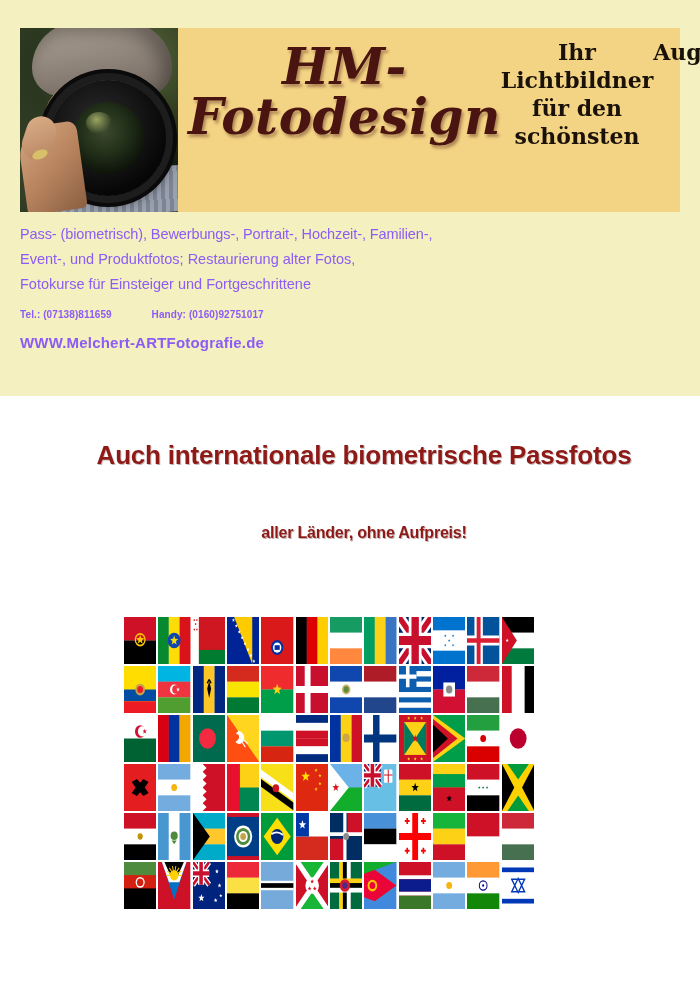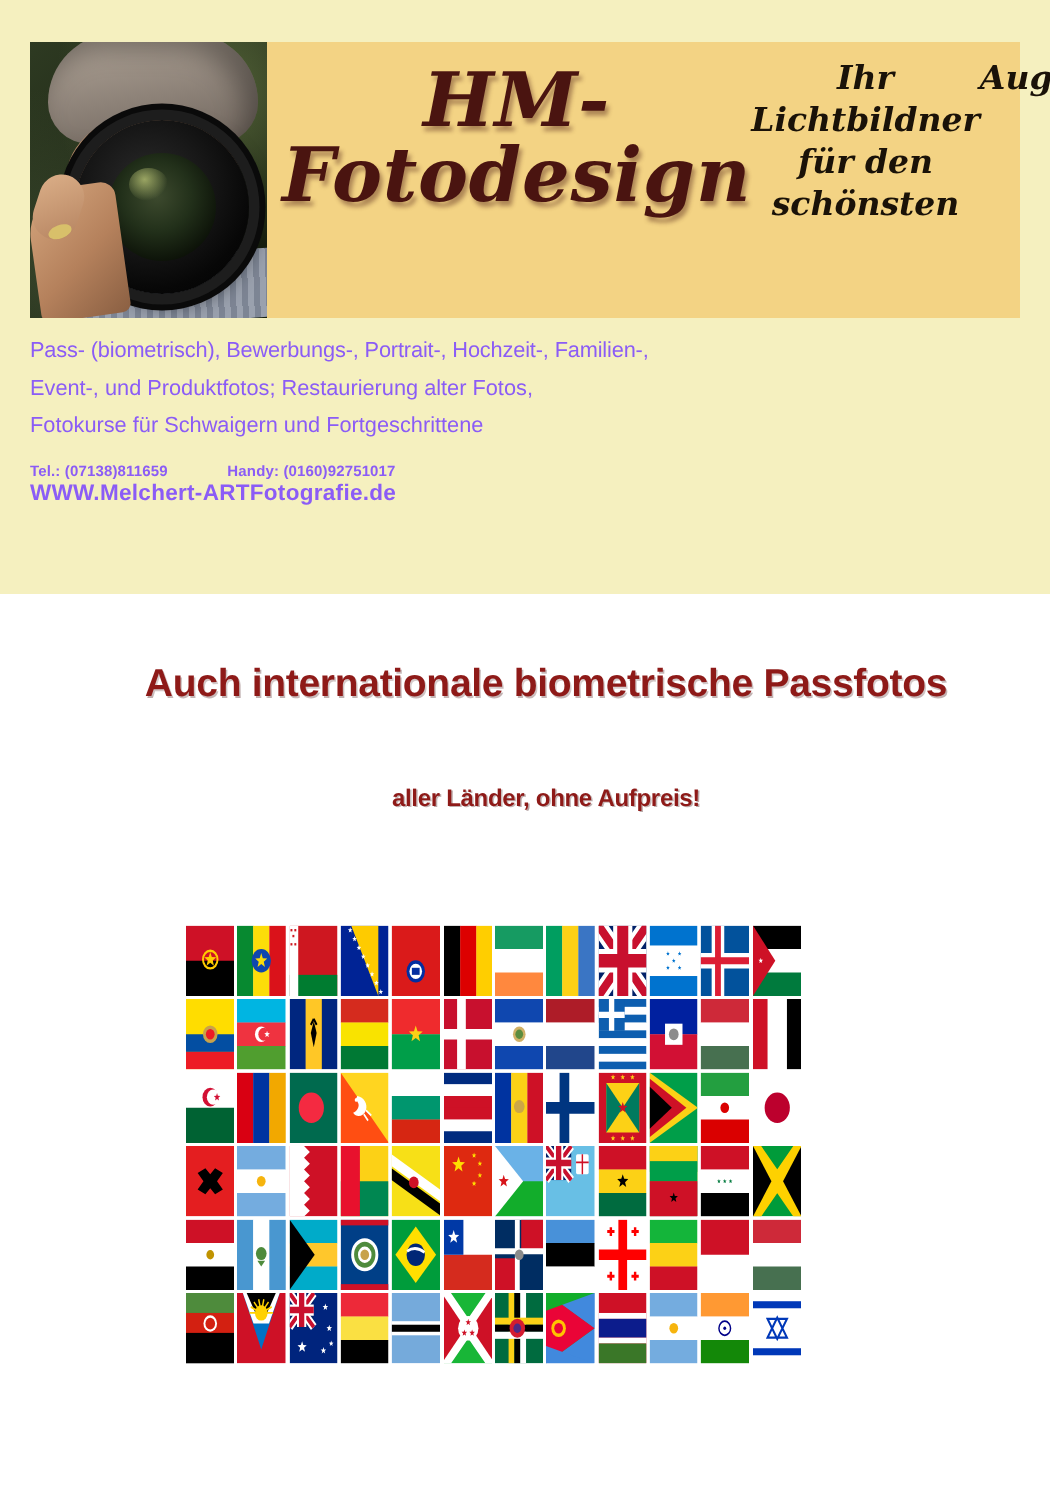--- a/index.html
+++ b/index.html
@@ -146,21 +146,20 @@
     font-weight: bold;
     font-size: 50px;
     line-height: 1.0;
     color: #4a1410;
     margin-top: 10px;
     letter-spacing: .5px;
     text-shadow: 2px 3px 3px rgba(90,45,30,.45);
   }
   .tagline {
     font-family: "DejaVu Serif", serif;
-    font-style: italic;
     font-weight: bold;
     font-size: 22px;
     line-height: 1.28;
     color: #1a1208;
     margin-top: 6px;
   }
 
   
   .services {
     position: absolute;
@@ -177,20 +176,21 @@
   }
   .services .line.first { letter-spacing: -0.1px; }
   .contact-row {
     margin-top: 12px;
     font-size: 10px;
     font-weight: bold;
     letter-spacing: .1px;
   }
   .contact-row .gap { display: inline-block; width: 34px; }
   .website {
+    margin-top: 14px;
     font-size: 15px;
     font-weight: bold;
     letter-spacing: .2px;
   }
 
   
   .headline {
     position: absolute;
     left: 14px;
     width: 700px;
@@ -258,21 +258,21 @@
     <div class="title-block">
       <div class="brand">HM-Fotodesign</div>
       <div class="tagline">Ihr Lichtbildner für den schönsten</div>
       <div class="tagline">Augenblick,</div>
     </div>
   </div>
 
   <div class="services">
     <div class="line first">Pass- (biometrisch), Bewerbungs-, Portrait-, Hochzeit-, Familien-,</div>
     <div class="line">Event-, und Produktfotos; Restaurierung alter Fotos,</div>
-    <div class="line">Fotokurse für Schwaigern und Fortgeschrittene</div>
+    <div class="line">Fotokurse für Einsteiger und Fortgeschrittene</div>
 
     <div class="contact-row">
       <span>Tel.: (07138)811659</span>
       <span class="gap"></span>
       <span>Handy: (0160)92751017</span>
     </div>
 
     <div class="website">WWW.Melchert-ARTFotografie.de</div>
   </div>
 

